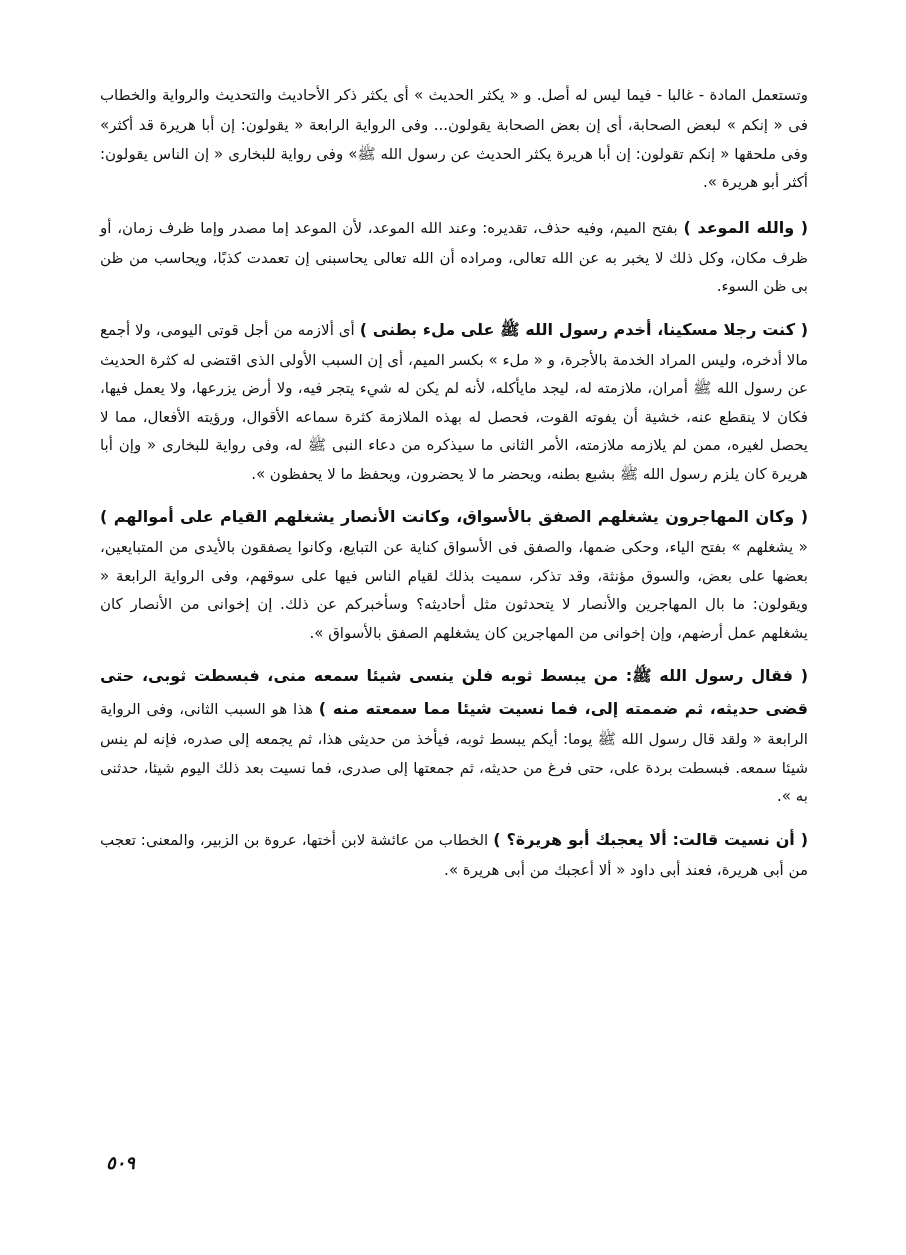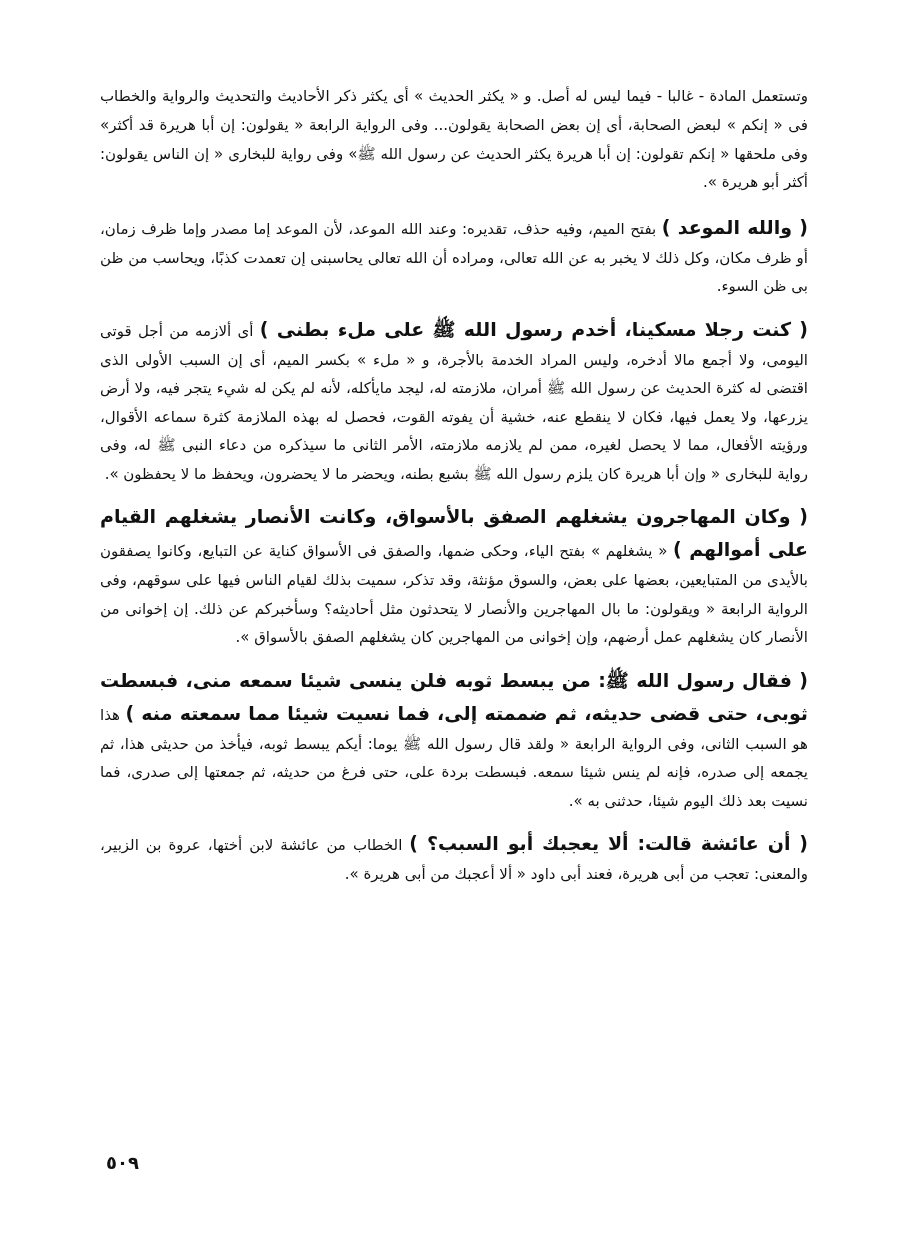--- a/index.html
+++ b/index.html
@@ -6,27 +6,28 @@
   body { width:906px; height:1255px; position:relative; overflow:hidden; }
   .page {
     position:absolute; left:100px; top:78px; width:708px;
     direction:rtl; text-align:justify; text-align-last:right;
     font-family:"DejaVu Sans", sans-serif; color:#111;
     font-size:16.5px; line-height:27.5px;
   }
   .para { margin:0 0 12px 0; }
   .para.first { margin-bottom:14px; }
   .lead {
-    font-weight:bold; font-size:19px; line-height:33px;
+    font-weight:bold; font-size:16px; line-height:33px;
   }
   .body-text { font-size:15px; }
   .page-num {
     position:absolute; left:106px; top:1152px;
     font-family:"DejaVu Sans", sans-serif; font-size:18px; font-weight:bold; color:#111;
     direction:rtl;
+    font-style:italic;
   }
 </style>
 </head>
 <body>
 
 <div class="page">
   <p class="para first">
     <span class="lead"></span><span class="body-text">وتستعمل المادة - غالبا - فيما ليس له أصل. و « يكثر الحديث » أى يكثر ذكر الأحاديث والتحديث والرواية والخطاب فى « إنكم » لبعض الصحابة، أى إن بعض الصحابة يقولون... وفى الرواية الرابعة « يقولون: إن أبا هريرة قد أكثر» وفى ملحقها « إنكم تقولون: إن أبا هريرة يكثر الحديث عن رسول الله ﷺ» وفى رواية للبخارى « إن الناس يقولون: أكثر أبو هريرة ».</span>
   </p>
   <p class="para">
@@ -35,17 +36,17 @@
   <p class="para">
     <span class="lead">( كنت رجلا مسكينا، أخدم رسول الله ﷺ على ملء بطنى )</span><span class="body-text"> أى ألازمه من أجل قوتى اليومى، ولا أجمع مالا أدخره، وليس المراد الخدمة بالأجرة، و « ملء » بكسر الميم، أى إن السبب الأولى الذى اقتضى له كثرة الحديث عن رسول الله ﷺ أمران، ملازمته له، ليجد مايأكله، لأنه لم يكن له شيء يتجر فيه، ولا أرض يزرعها، ولا يعمل فيها، فكان لا ينقطع عنه، خشية أن يفوته القوت، فحصل له بهذه الملازمة كثرة سماعه الأقوال، ورؤيته الأفعال، مما لا يحصل لغيره، ممن لم يلازمه ملازمته، الأمر الثانى ما سيذكره من دعاء النبى ﷺ له، وفى رواية للبخارى « وإن أبا هريرة كان يلزم رسول الله ﷺ بشبع بطنه، ويحضر ما لا يحضرون، ويحفظ ما لا يحفظون ».</span>
   </p>
   <p class="para">
     <span class="lead">( وكان المهاجرون يشغلهم الصفق بالأسواق، وكانت الأنصار يشغلهم القيام على أموالهم )</span><span class="body-text"> « يشغلهم » بفتح الياء، وحكى ضمها، والصفق فى الأسواق كناية عن التبايع، وكانوا يصفقون بالأيدى من المتبايعين، بعضها على بعض، والسوق مؤنثة، وقد تذكر، سميت بذلك لقيام الناس فيها على سوقهم، وفى الرواية الرابعة « ويقولون: ما بال المهاجرين والأنصار لا يتحدثون مثل أحاديثه؟ وسأخبركم عن ذلك. إن إخوانى من الأنصار كان يشغلهم عمل أرضهم، وإن إخوانى من المهاجرين كان يشغلهم الصفق بالأسواق ».</span>
   </p>
   <p class="para">
     <span class="lead">( فقال رسول الله ﷺ: من يبسط ثوبه فلن ينسى شيئا سمعه منى، فبسطت ثوبى، حتى قضى حديثه، ثم ضممته إلى، فما نسيت شيئا مما سمعته منه )</span><span class="body-text"> هذا هو السبب الثانى، وفى الرواية الرابعة « ولقد قال رسول الله ﷺ يوما: أيكم يبسط ثوبه، فيأخذ من حديثى هذا، ثم يجمعه إلى صدره، فإنه لم ينس شيئا سمعه. فبسطت بردة على، حتى فرغ من حديثه، ثم جمعتها إلى صدرى، فما نسيت بعد ذلك اليوم شيئا، حدثنى به ».</span>
   </p>
   <p class="para">
-    <span class="lead">( أن عائشة قالت: ألا يعجبك أبو السبب؟ )</span><span class="body-text"> الخطاب من عائشة لابن أختها، عروة بن الزبير، والمعنى: تعجب من أبى هريرة، فعند أبى داود « ألا أعجبك من أبى هريرة ».</span>
+    <span class="lead">( أن نسيت قالت: ألا يعجبك أبو هريرة؟ )</span><span class="body-text"> الخطاب من عائشة لابن أختها، عروة بن الزبير، والمعنى: تعجب من أبى هريرة، فعند أبى داود « ألا أعجبك من أبى هريرة ».</span>
   </p>
 </div>
 
 <div class="page-num">٥٠٩</div>
 
 </body></html>

